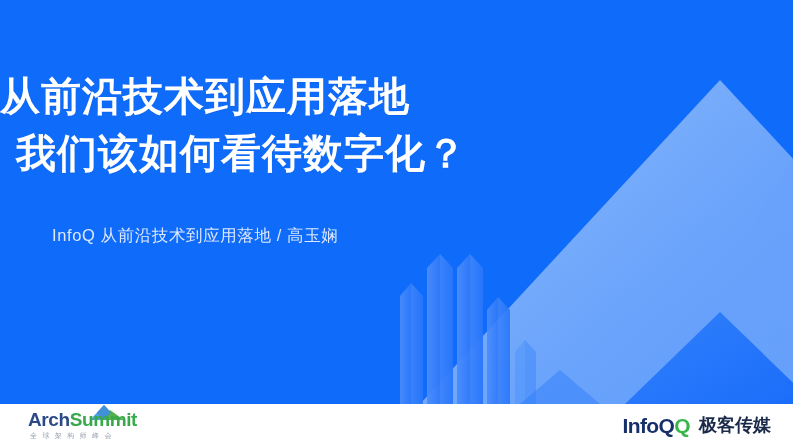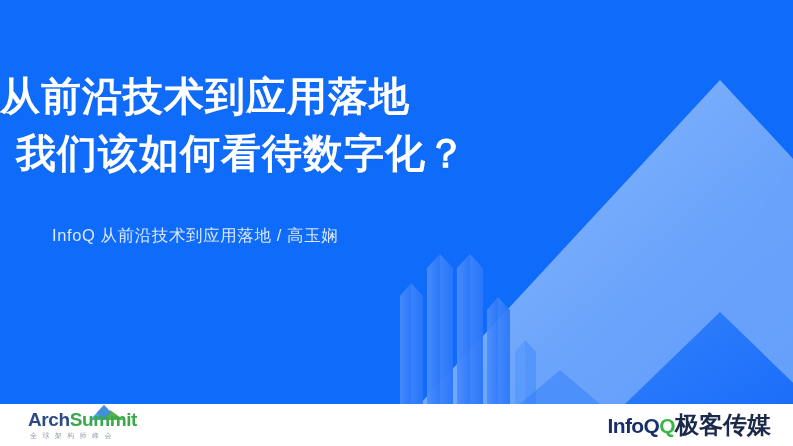--- a/index.html
+++ b/index.html
@@ -128,21 +128,22 @@
   #iq-wordmark {
     font-size: 21px;
     font-weight: bold;
     letter-spacing: -0.6px;
     white-space: nowrap;
     line-height: 1;
   }
   #iq-wordmark .info { color: #17306B; }
   #iq-wordmark .q { color: #39B54A; }
   #iq-cn {
-    font-size: 24px;
+    margin-left: 9px;
+    font-size: 18px;
     font-weight: bold;
     color: #1b2a4a;
     white-space: nowrap;
     line-height: 1;
   }
 </style>
 </head>
 <body>
 
 <div id="slide">

